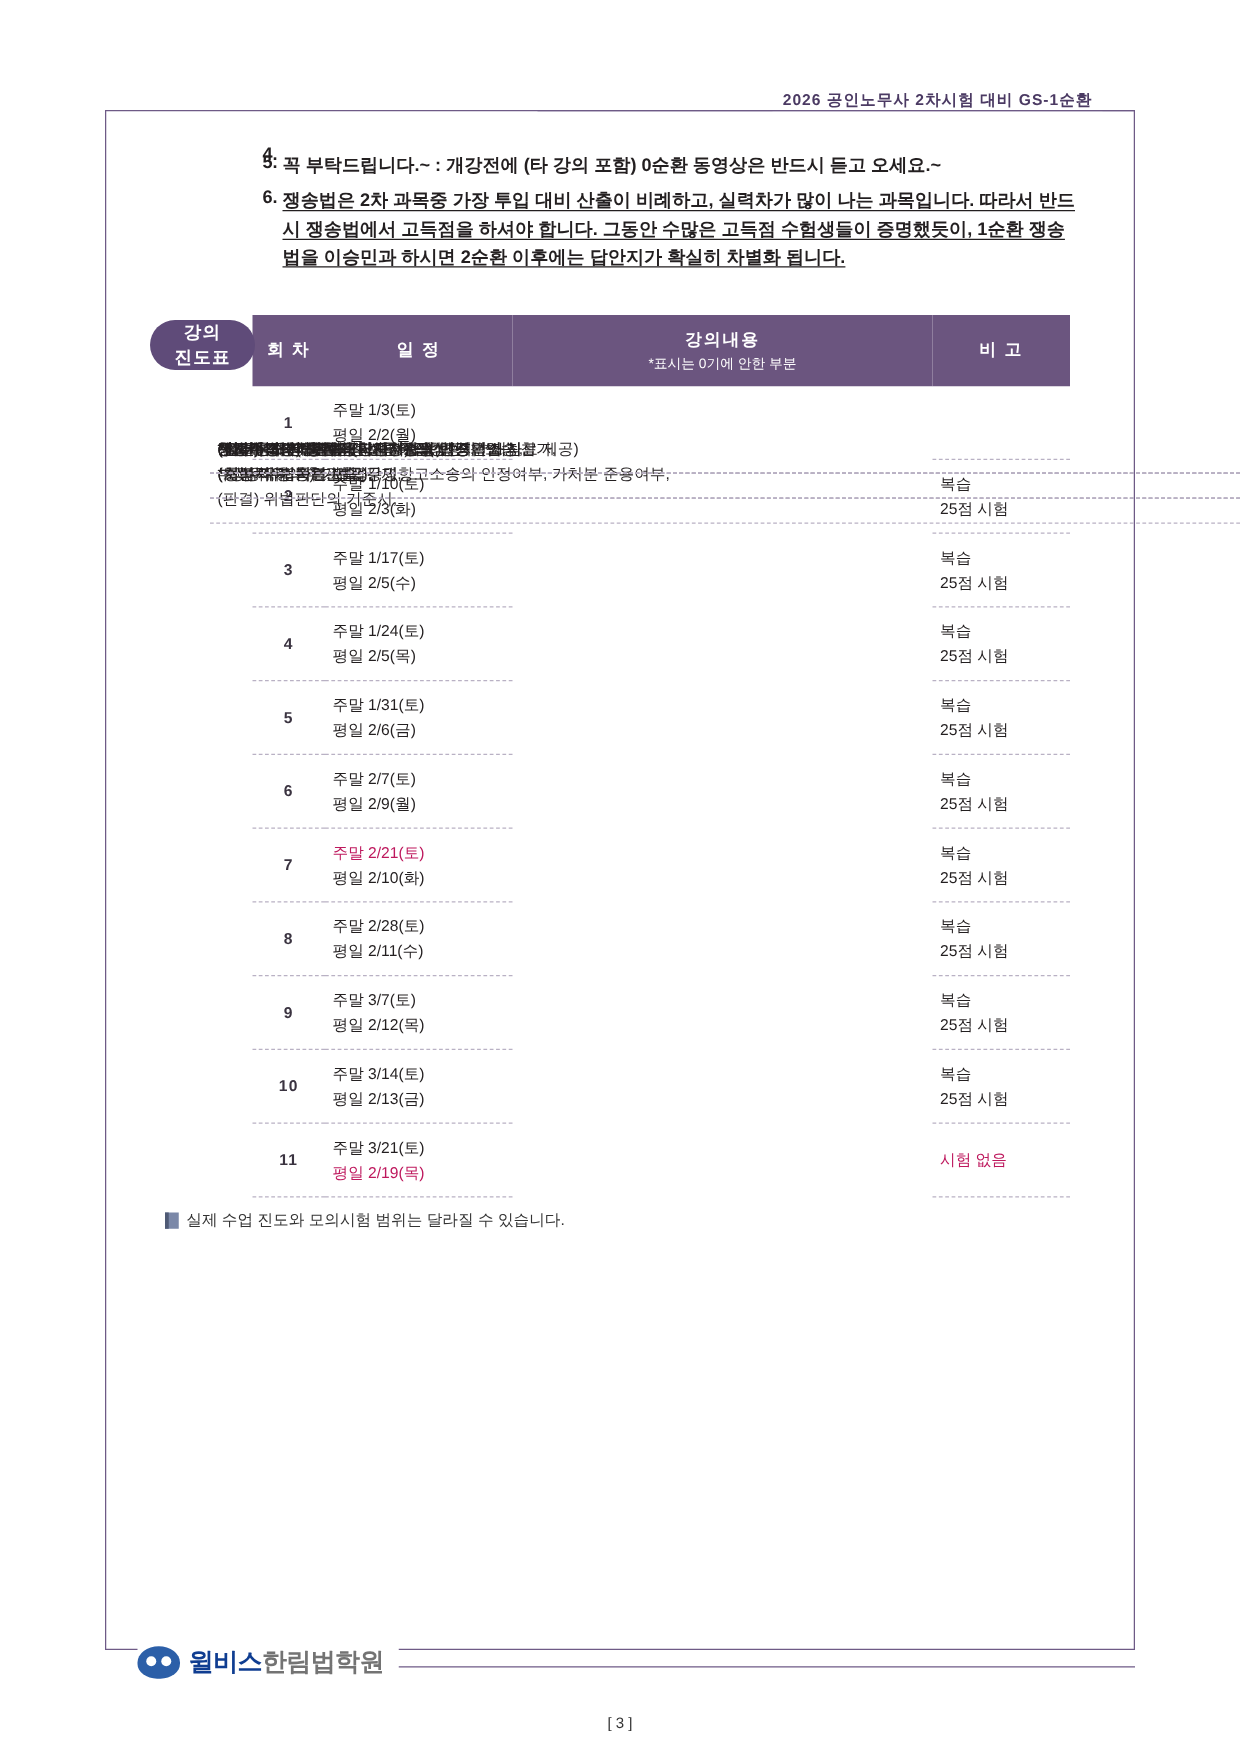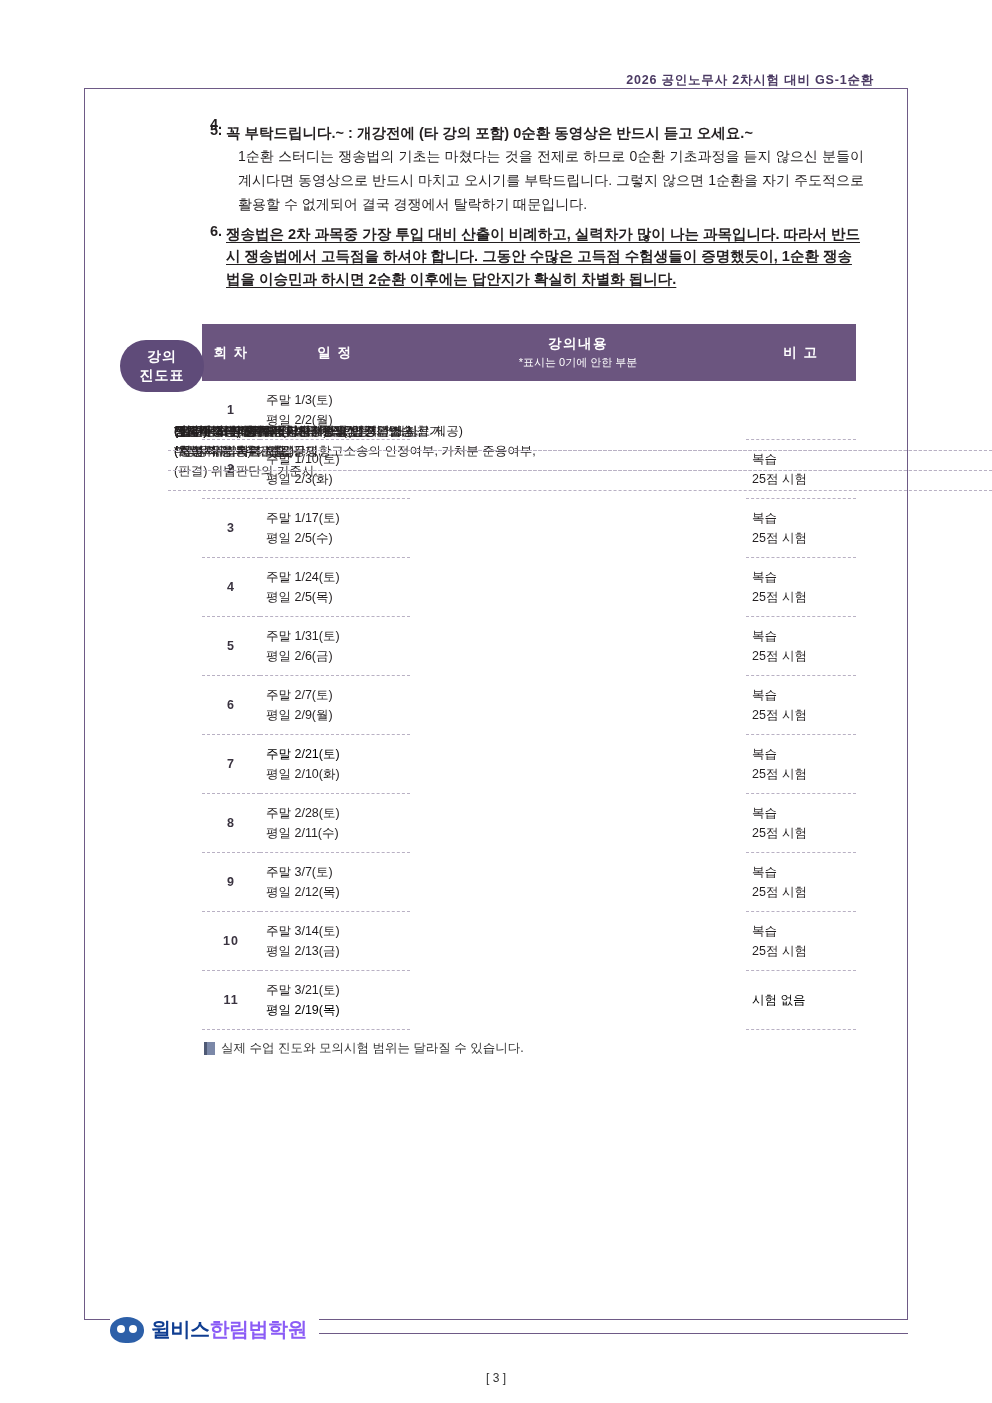--- a/index.html
+++ b/index.html
@@ -84,33 +84,32 @@
   .table-wrap {
     position: relative;
     margin: 34px 0 0 0;
     padding: 0 52px 0 118px;
   }
   .badge {
     position: absolute;
     left: 36px;
     top: 4px;
     width: 84px;
-    height: 52px;
+    height: 40px;
     border-radius: 26px;
     background: #5f4b79;
     color: #ffffff;
     font-size: 14px;
     font-weight: bold;
     letter-spacing: 1px;
     display: flex;
     flex-direction: column;
     align-items: center;
     justify-content: center;
     line-height: 1.4;
-    margin-top: 12px;
   }
   table.schedule {
     width: 100%;
     border-collapse: collapse;
     table-layout: fixed;
   }
   table.schedule thead th {
     background: #6b557f;
     color: #ffffff;
     font-size: 13.5px;
@@ -152,23 +151,23 @@
   }
   td.content {
     text-align: justify;
     padding-left: 10px;
     padding-right: 10px;
   }
   td.note {
     font-size: 12.5px;
     line-height: 1.6;
   }
-  .red { color: #000000; }
+  .red { color: #be185d; }
   .footnote {
-    padding: 10px 52px 0 120px;
+    padding: 10px 52px 0 48px;
     font-size: 12.5px;
     color: #333;
     display: flex;
     align-items: flex-start;
     gap: 6px;
   }
   .fn-icon {
     display: inline-block;
     width: 11px;
     height: 13px;
@@ -231,41 +230,40 @@
   }
   .logo-mark:before { left: 7px; }
   .logo-mark:after { right: 7px; }
   .logo-text {
     font-size: 20px;
     font-weight: bold;
     color: #0f3d91;
     letter-spacing: -0.5px;
     white-space: nowrap;
   }
-  .logo-text .b2 { color: #8b5cf6; }
+  .logo-text .b2 { color: #737373; }
 </style>
 </head>
 <body>
 
 <div class="header-line"></div>
 <div class="header-title">2026 공인노무사 2차시험 대비 GS-1순환</div>
 <div class="page-border"></div>
 
 <div class="content">
 
   <div class="list">
 
     <div class="li">
       <span class="li-num">4.</span>
     </div>
 
     <div class="li">
       <span class="li-num">5.</span>
       <div class="li-title nounderline">꼭 부탁드립니다.~ : 개강전에 (타 강의 포함) 0순환 동영상은 반드시 듣고 오세요.~</div>
-      <div class="li-body">1순환 스터디는 쟁송법의 기초는 마쳤다는 것을 전제로 하므로 0순환 기초과정을 듣지 않으신 분들이 계시다면 동영상으로 반드시 마치고 오시기를 부탁드립니다. 그렇지 않으면 1순환을 자기 주도적으로 활용할 수 없게되어 결국 경쟁에서 탈락하기 때문입니다.</div>
     </div>
 
     <div class="li">
       <span class="li-num">6.</span>
       <div class="li-title">쟁송법은 2차 과목중 가장 투입 대비 산출이 비례하고, 실력차가 많이 나는 과목입니다. 따라서 반드시 쟁송법에서 고득점을 하셔야 합니다. 그동안 수많은 고득점 수험생들이 증명했듯이, 1순환 쟁송법을 이승민과 하시면 2순환 이후에는 답안지가 확실히 차별화 됩니다.</div>
     </div>
 
   </div>
 
   <div class="table-wrap">

